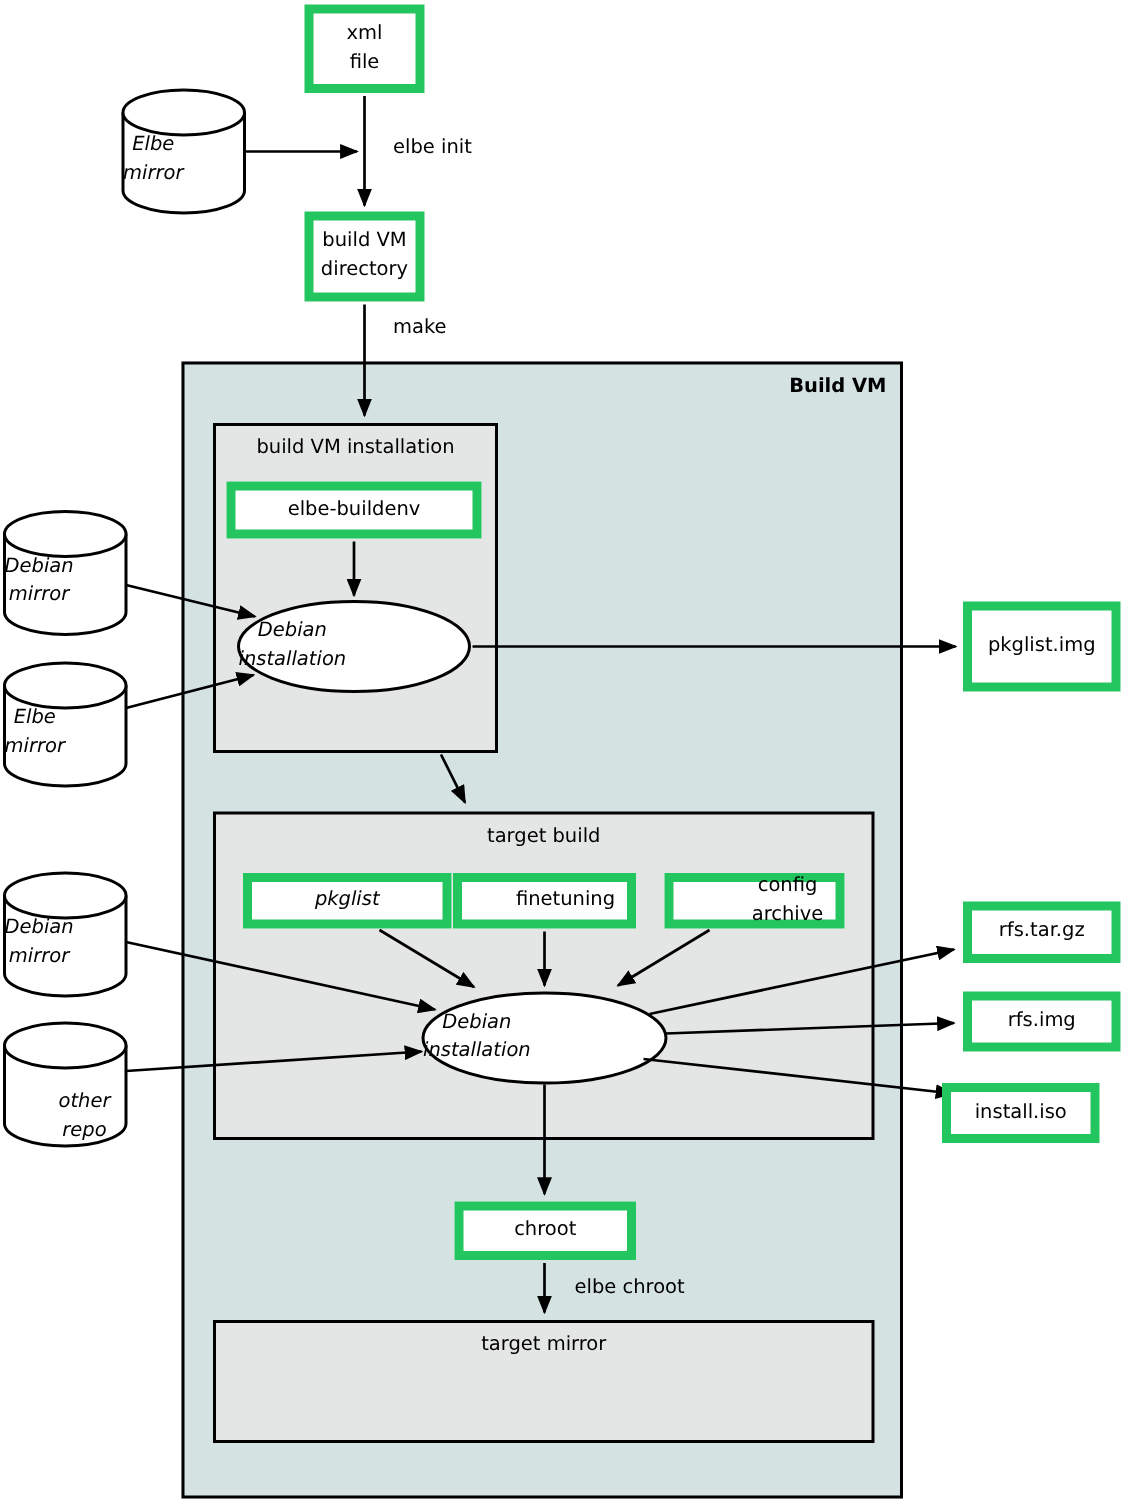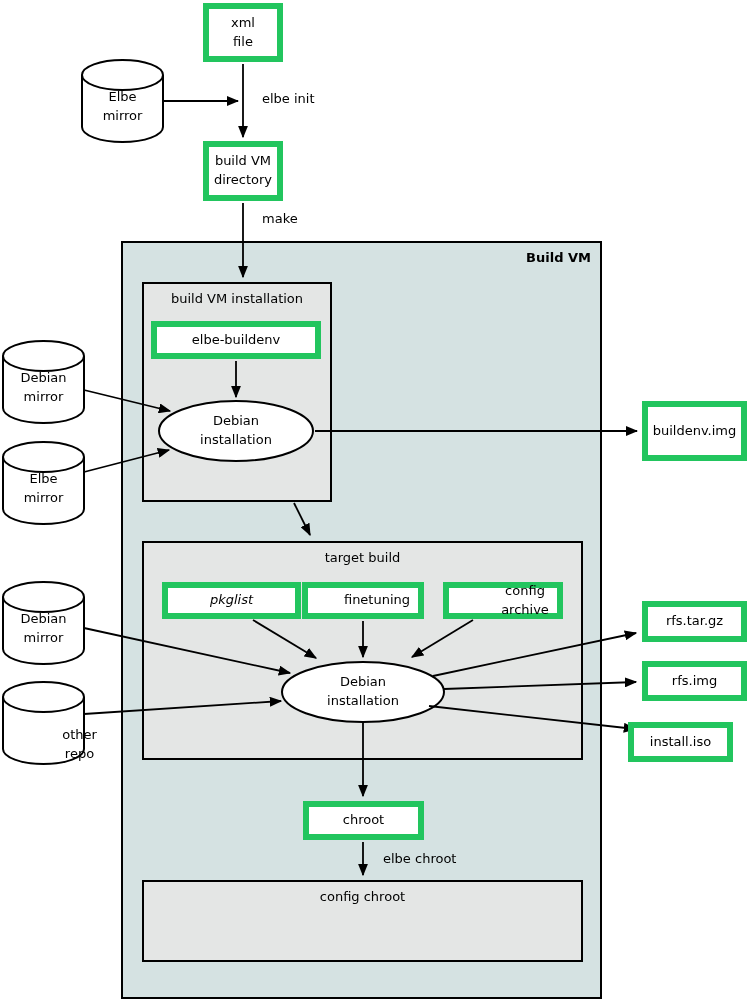--- a/index.html
+++ b/index.html
@@ -57,22 +57,23 @@
     line-height: 1.45;
   }
   .float-label {
     position: absolute;
     white-space: pre-line;
     line-height: 1.45;
   }
   .flex-center {
     display: flex;
     align-items: center;
-    justify-content: center;
-    text-align: center;
+    justify-content: flex-start;
+    text-align: center;
+    font-style: italic;
   }
   svg.layer-svg { position: absolute; left: 0; top: 0; }
 </style>
 </head>
 <body>
 
 <div class="stage">
 
   <div class="abs layer-bg buildvm" style="left:121px; top:241px; width:481px; height:758px;">
     <div class="buildvm-label">Build VM</div>
@@ -80,21 +81,21 @@
 
   <div class="abs layer-bg graybox" style="left:142px; top:282px; width:190px; height:220px;">
     <div class="graybox-label">build VM installation</div>
   </div>
 
   <div class="abs layer-bg graybox" style="left:142px; top:541px; width:441px; height:219px;">
     <div class="graybox-label">target build</div>
   </div>
 
   <div class="abs layer-bg graybox" style="left:142px; top:880px; width:441px; height:82px;">
-    <div class="graybox-label">config chroot</div>
+    <div class="graybox-label">target mirror</div>
   </div>
 
   <svg class="layer-svg" width="749" height="1004" viewBox="0 0 749 1004">
     <defs>
       <marker id="ah" viewBox="0 0 10 8" refX="9" refY="4" markerWidth="12.5" markerHeight="10" orient="auto" markerUnits="userSpaceOnUse">
         <path d="M0,0 L10,4 L0,8 Z" fill="#000000"></path>
       </marker>
     </defs>
 
     <g fill="#ffffff" stroke="#000000" stroke-width="2">
@@ -153,21 +154,21 @@
   <div class="abs layer-node node-box" style="left:203px; top:141px; width:80px; height:60px;">
     <span class="node-label">build VM
 directory</span>
   </div>
 
   <div class="abs layer-node node-box" style="left:151px; top:321px; width:170px; height:38px;">
     <span class="node-label">elbe-buildenv</span>
   </div>
 
   <div class="abs layer-node node-box" style="left:642px; top:401px; width:105px; height:60px;">
-    <span class="node-label">buildenv.img</span>
+    <span class="node-label">pkglist.img</span>
   </div>
 
   <div class="abs layer-node node-box" style="left:162px; top:582px; width:139px; height:37px;font-style:italic;">
     <span class="node-label">pkglist</span>
   </div>
 
   <div class="abs layer-node node-box" style="left:302px; top:582px; width:122px; height:37px;padding-left:28px;">
     <span class="node-label">finetuning</span>
   </div>
 

